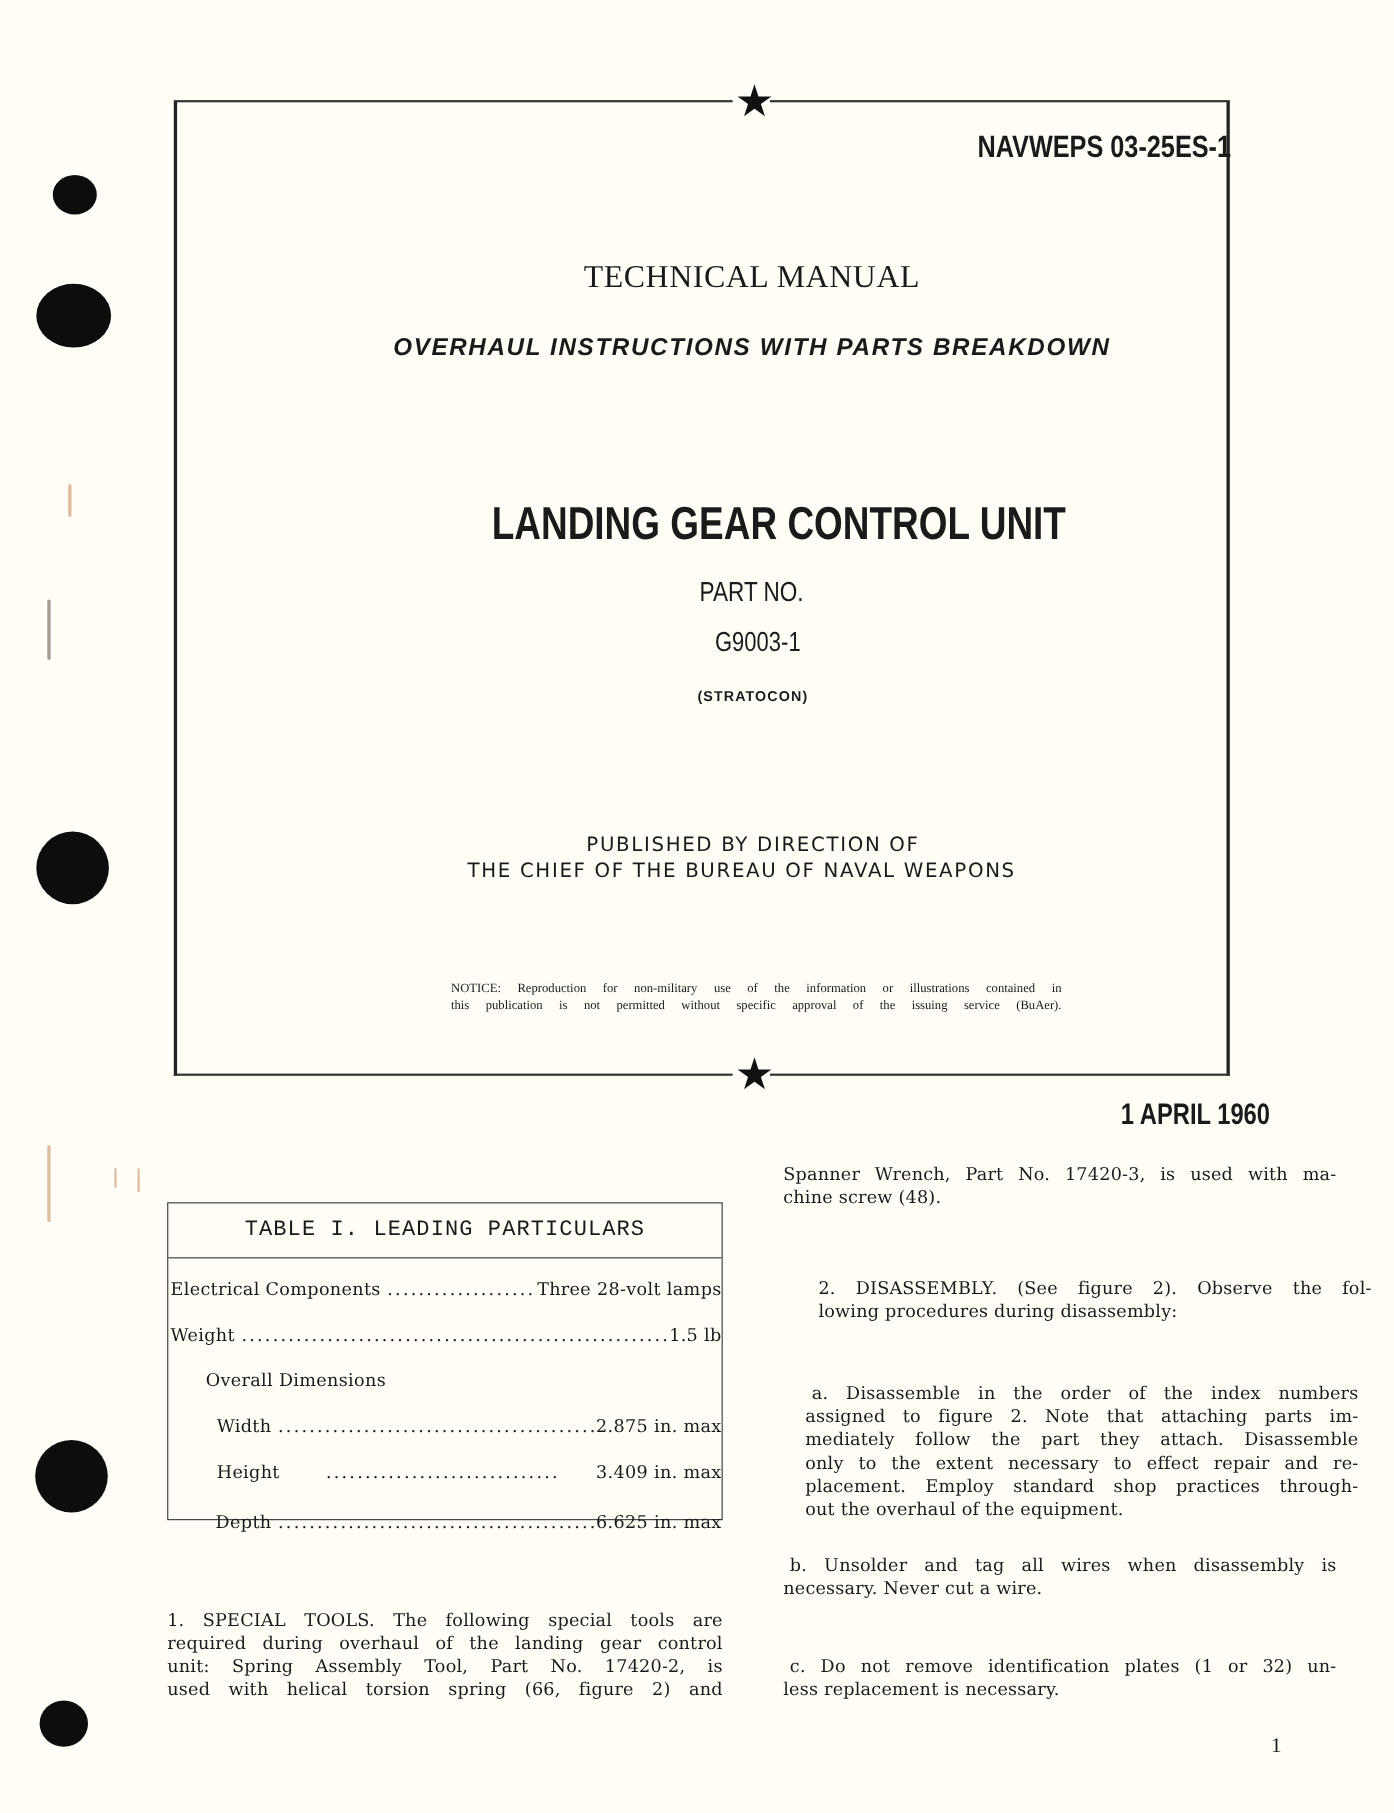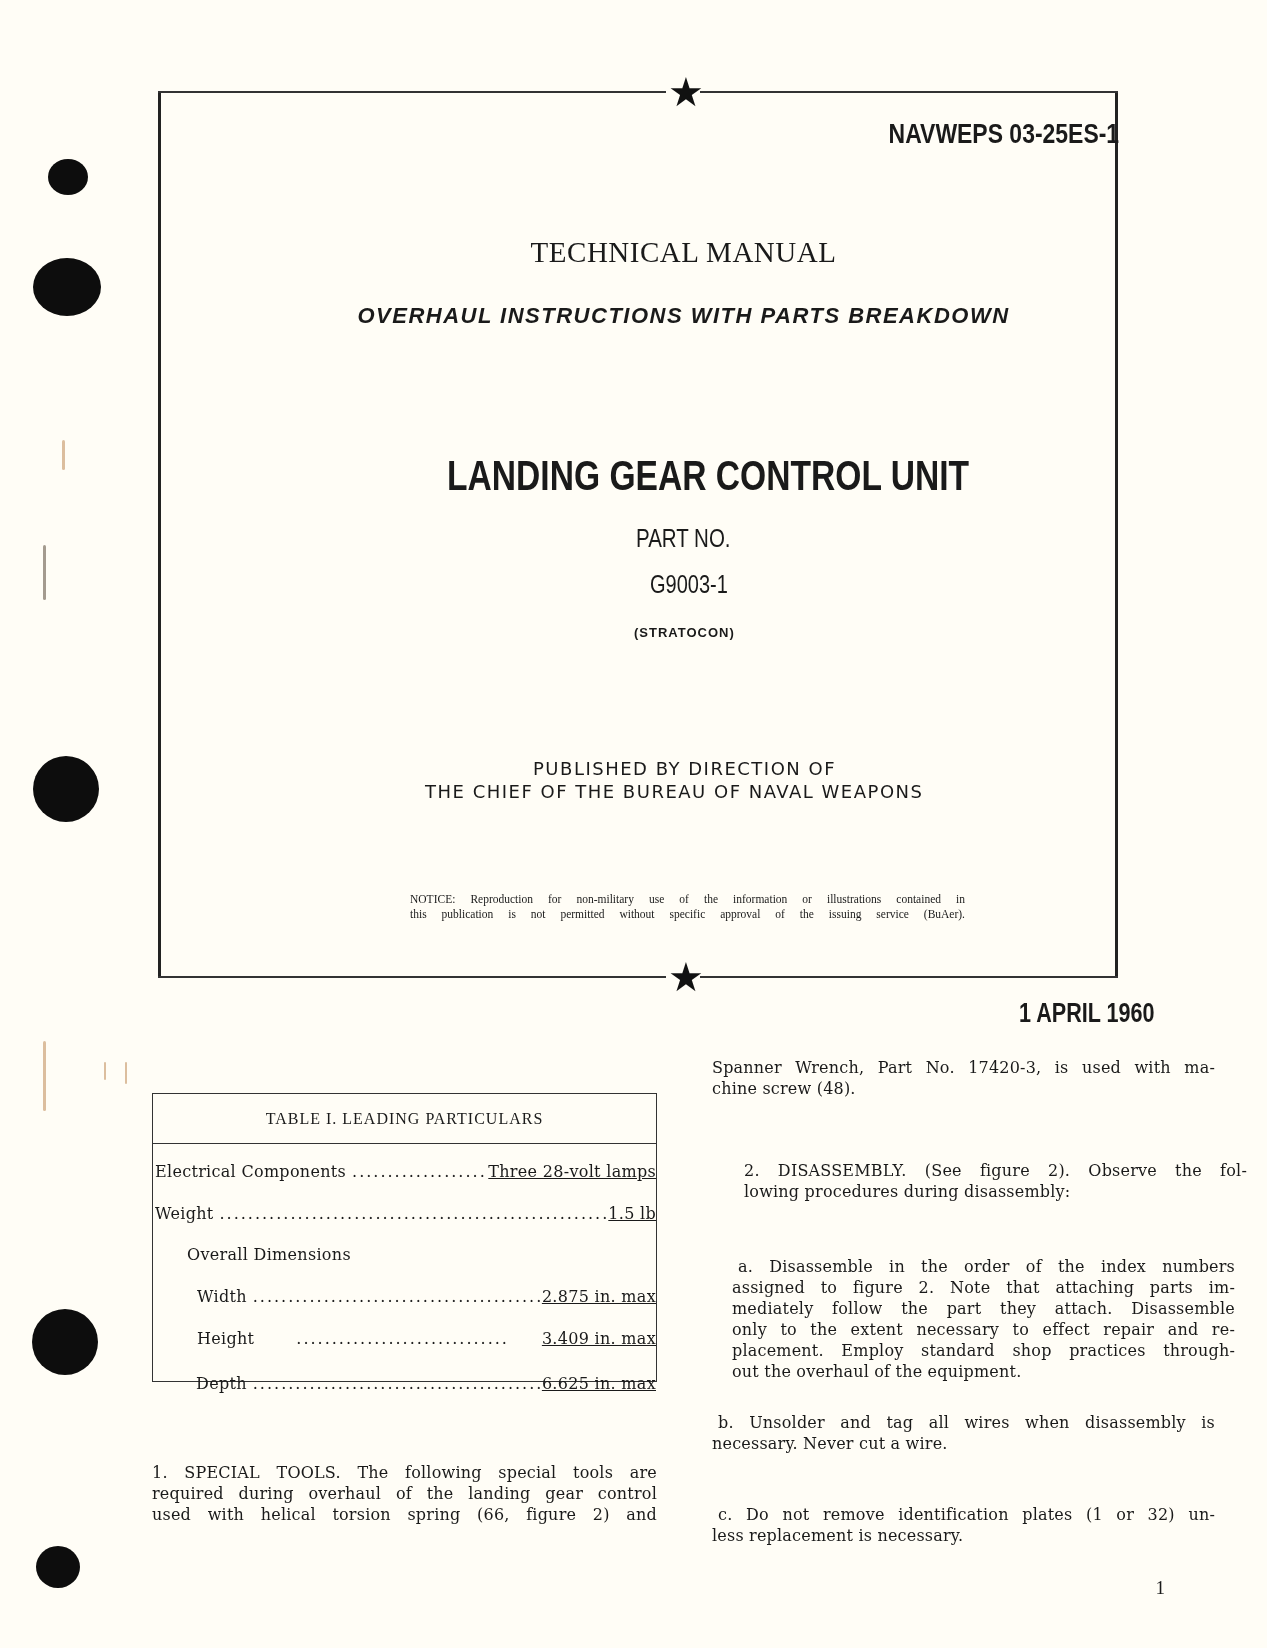--- a/index.html
+++ b/index.html
@@ -29,25 +29,25 @@
     .title3 { top: 452px; font-family: "Liberation Sans", sans-serif; font-weight: bold; font-size: 42px; transform: scaleX(0.80); }
     .partno { top: 524px; font-family: "Liberation Sans", sans-serif; font-size: 25px; transform: scaleX(0.82); }
     .partval { top: 570px; font-family: "Liberation Sans", sans-serif; font-size: 25px; transform: scaleX(0.80); }
     .strato { top: 625px; font-family: "Liberation Sans", sans-serif; font-weight: bold; font-size: 13px; letter-spacing: 1px; }
     .pub { font-family: "DejaVu Sans", sans-serif; font-size: 18px; letter-spacing: 1.5px; }
     .notice { left: 410px; width: 555px; top: 892px; font-family: "Liberation Serif", serif; font-size: 11.5px; line-height: 15px; text-align: justify; text-align-last: justify; }
     .date { right: 112px; top: 998px; font-family: "Liberation Sans", sans-serif; font-weight: bold; font-size: 27px; transform: scaleX(0.80); transform-origin: right top; }
 
     
     .tbl { position: absolute; left: 152px; top: 1093px; width: 505px; height: 289px; border: 1px solid #333; box-sizing: border-box; }
-    .tbl-head { height: 49px; border-bottom: 1px solid #333; display: flex; align-items: center; justify-content: center; font-family: Liberation Serif, serif; font-size: 16px; letter-spacing: 1px; }
+    .tbl-head { height: 49px; border-bottom: 1px solid #333; display: flex; align-items: center; justify-content: center; font-family: Liberation Mono, monospace; font-size: 20px; letter-spacing: 1px; }
     .trow { position: absolute; left: 2px; right: 0; display: flex; font-family: "DejaVu Serif", serif; font-size: 16px; white-space: nowrap; letter-spacing: 0.3px; }
     .trow .lbl { flex: 0 0 auto; }
     .trow .dots { flex: 1 1 auto; overflow: hidden; letter-spacing: 2px; padding: 0 6px; }
-    .trow .val { flex: 0 0 auto; text-align: left; text-decoration: underline; }
+    .trow .val { flex: 0 0 auto; text-align: left; }
     .trow.indent { left: 44px; }
 
     .para { position: absolute; font-family: "DejaVu Serif", serif; font-size: 16px; line-height: 21px; text-align: justify; letter-spacing: 0.2px; }
     .para .ln { display: block; text-align: justify; text-align-last: justify; white-space: nowrap; }
     .para .ln.last { text-align-last: left; }
     .pagenum { right: 102px; top: 1577px; font-family: "Liberation Serif", serif; font-size: 19px; }
 
     .stain { position: absolute; background: #c08a55; opacity: 0.55; border-radius: 2px; }
   </style>
 </head>
@@ -122,20 +122,21 @@
 </div>
 <div class="trow indent" style="position:absolute; left:196px; width:460px; top:1374px;">
   <span class="lbl">Depth</span>
   <span class="dots">....................................................................</span>
   <span class="val">6.625 in. max</span>
 </div>
 
 <div class="para" style="left:152px; top:1462px; width:505px;">
   <span class="ln">1. SPECIAL TOOLS. The following special tools are</span>
   <span class="ln">required during overhaul of the landing gear control</span>
+  <span class="ln">unit: Spring Assembly Tool, Part No. 17420-2, is</span>
   <span class="ln">used with helical torsion spring (66, figure 2) and</span>
 </div>
 
 <div class="para" style="left:712px; top:1057px; width:503px;">
   <span class="ln">Spanner Wrench, Part No. 17420-3, is used with ma-</span>
   <span class="ln last">chine screw (48).</span>
 </div>
 
 <div class="para" style="left:744px; top:1160px; width:503px;">
   <span class="ln">2. DISASSEMBLY. (See figure 2). Observe the fol-</span>

